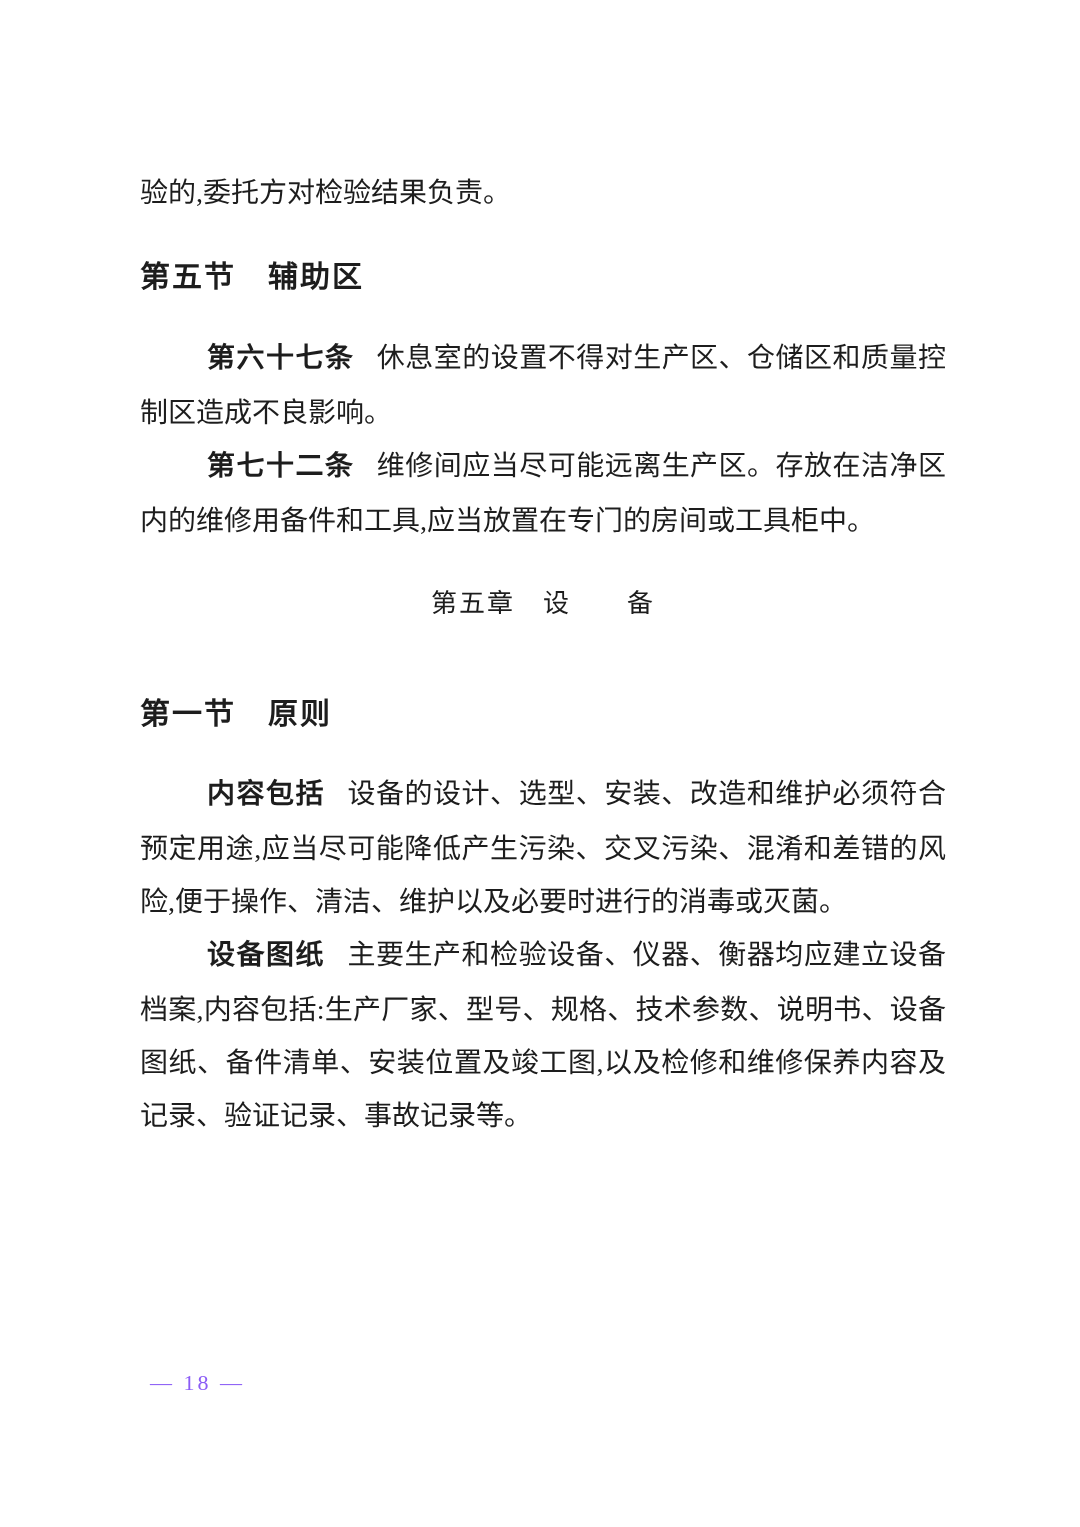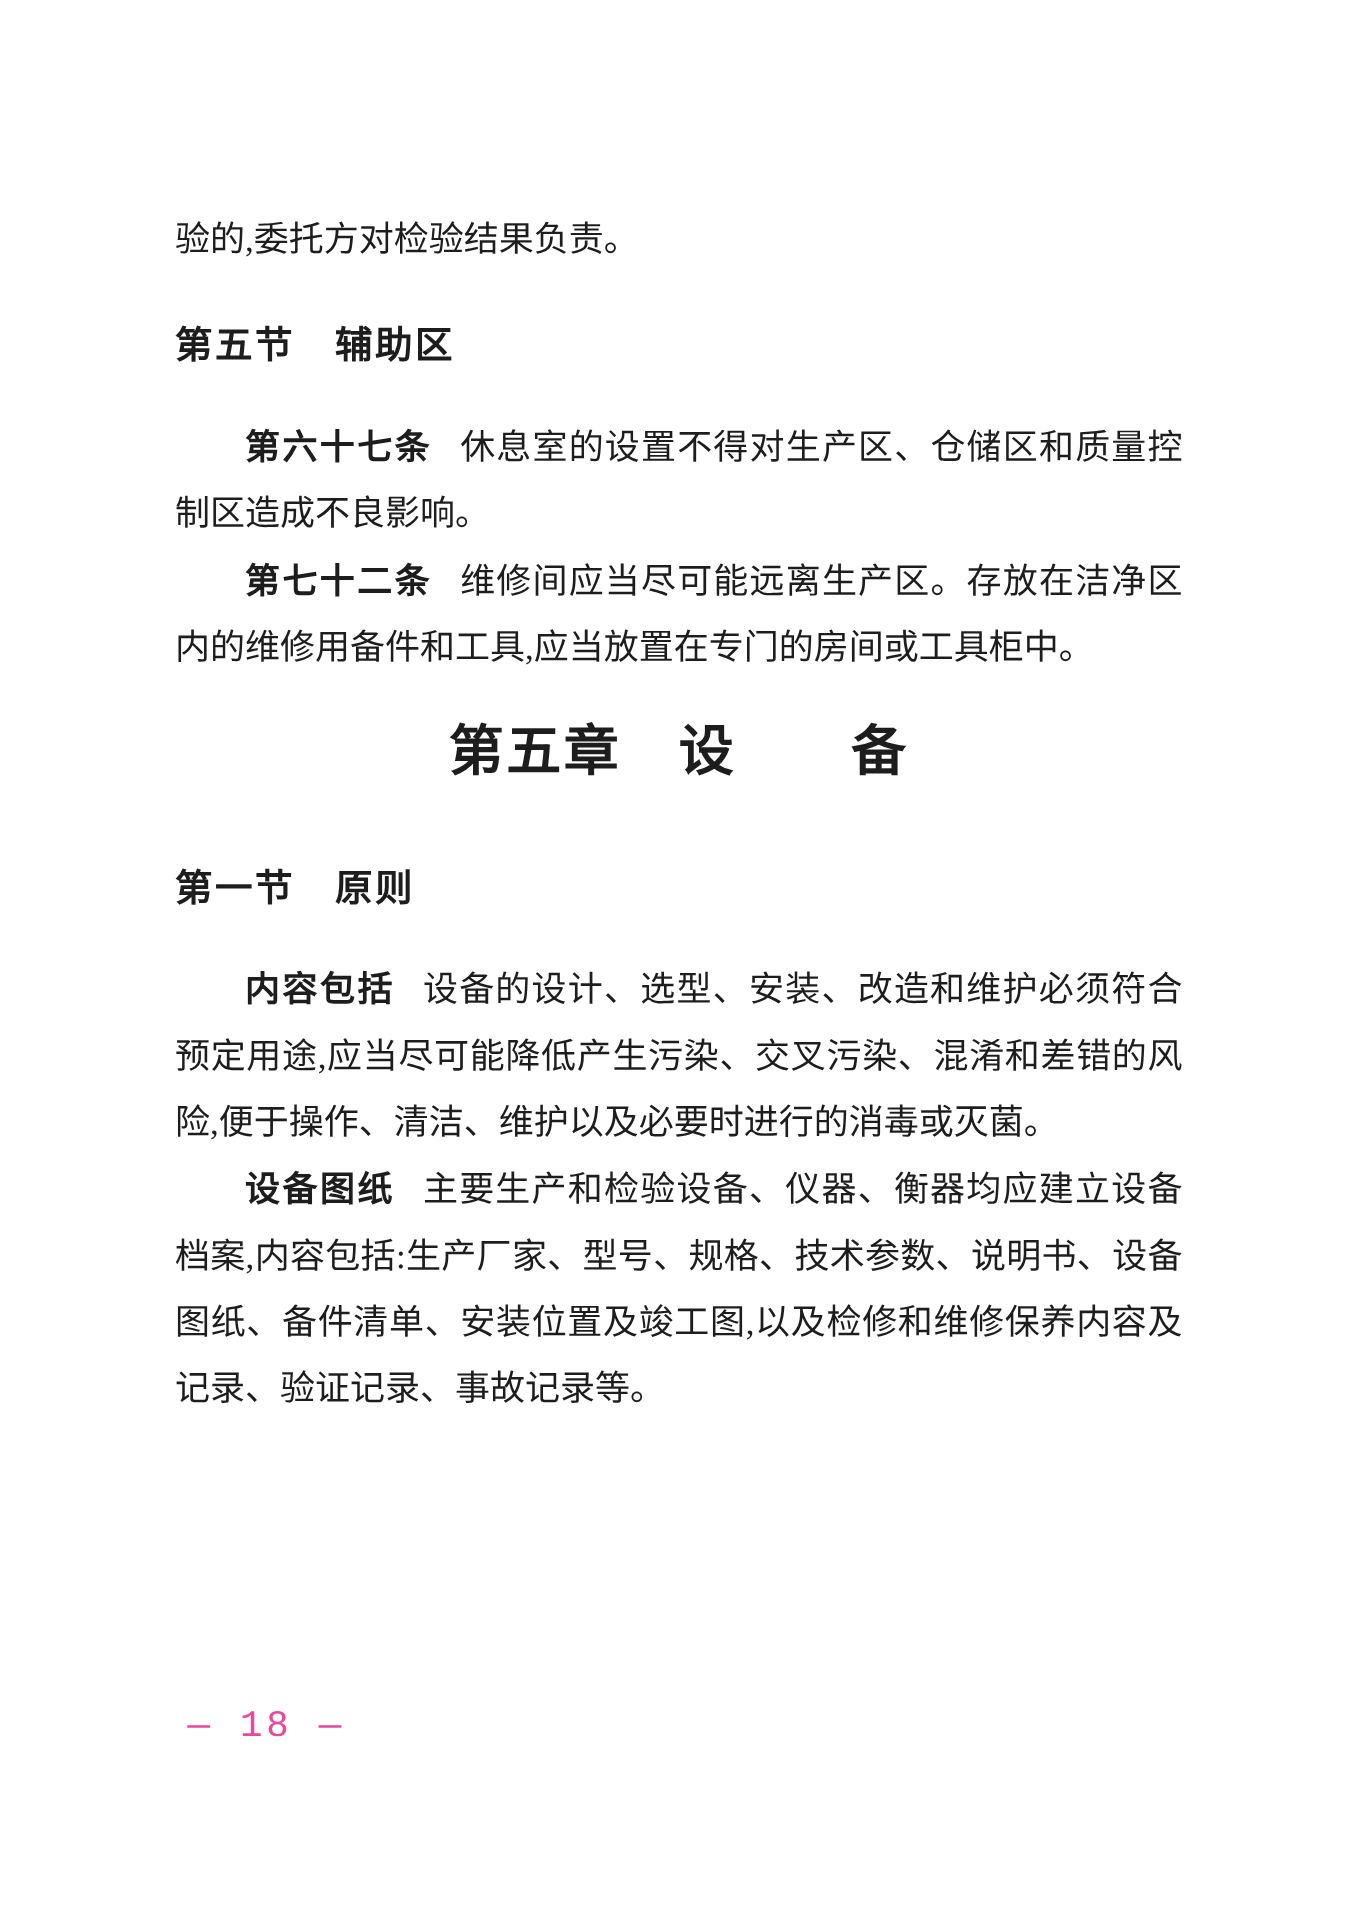--- a/index.html
+++ b/index.html
@@ -30,56 +30,57 @@
     text-align: justify;
   }
   .para {
     margin: 0;
     text-indent: 2em;
   }
   .para.no-indent {
     text-indent: 0;
   }
   .art-num {
-    font-family: Liberation Sans, sans-serif;
+    font-family: Liberation Mono, monospace;
     font-weight: 700;
     margin-right: 0.8em;
     letter-spacing: 1px;
+    margin-left: 11px;
   }
   .section-heading {
     margin: 31px 0 28px;
     font-size: 30px;
     font-weight: 600;
     line-height: 53px;
     text-indent: 0;
     letter-spacing: 2px;
   }
   .section-heading.light {
     margin: 0 0 27px;
     font-weight: 600;
   }
   .chapter-heading {
     margin: 30px 0 57px;
     font-family: "Liberation Sans", "DejaVu Sans", sans-serif;
-    font-size: 44px;
-    font-weight: 700;
+    font-size: 26px;
+    font-weight: 400;
     line-height: 53px;
     text-align: center;
     text-indent: 0;
     letter-spacing: 2px;
   }
   .footer {
     position: absolute;
     left: 150px;
     top: 1356px;
-    font-family: Liberation Mono, monospace;
-    font-size: 30px;
+    font-family: Liberation Serif, serif;
+    font-size: 22px;
     line-height: 53px;
     letter-spacing: 3px;
-    color: #ec4899;
+    color: #8b5cf6;
   }
 </style>
 </head>
 <body>
 
 <div class="page">
   <main class="content">
 
     <p class="para no-indent">验的,委托方对检验结果负责。</p>
 

